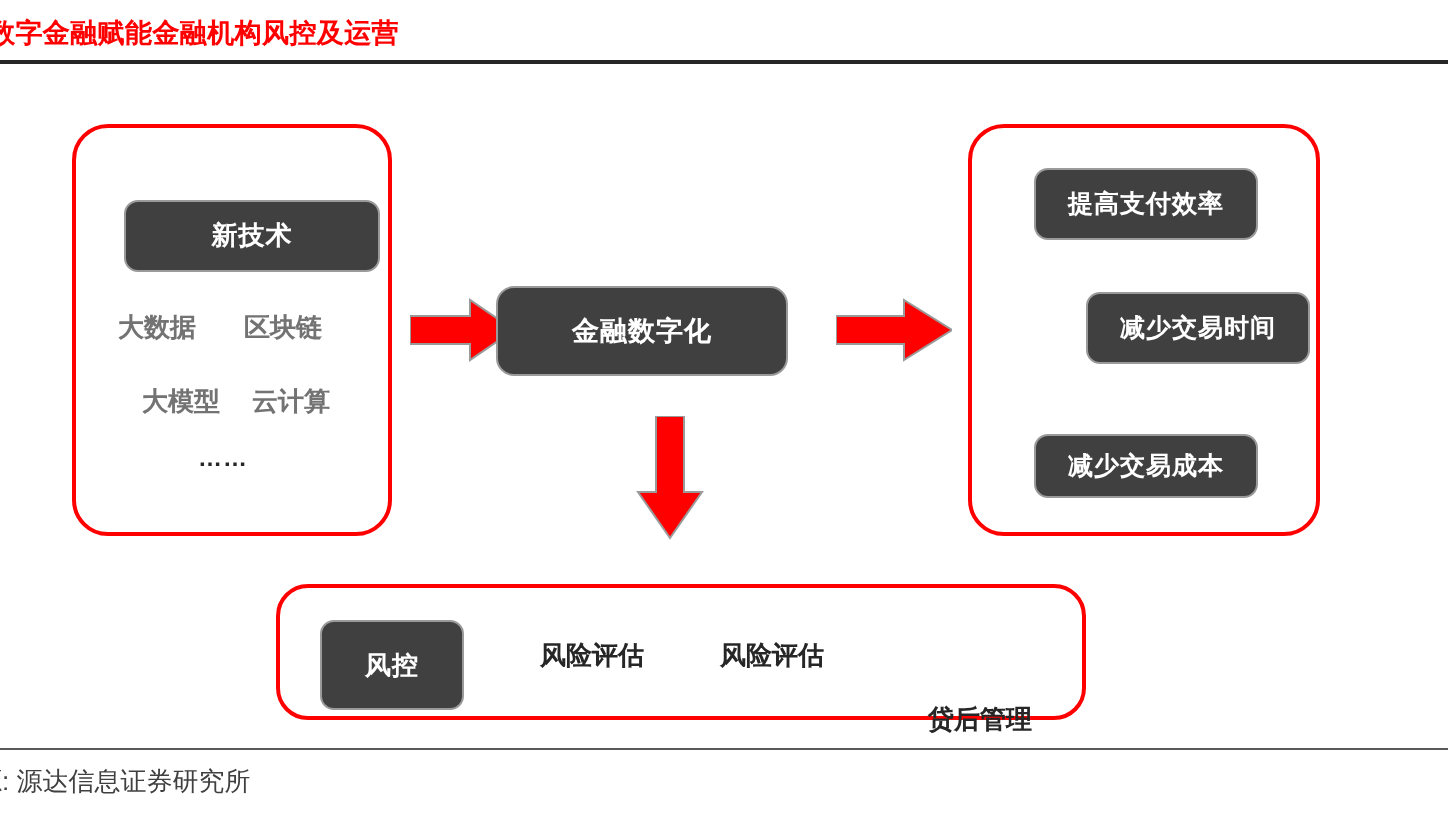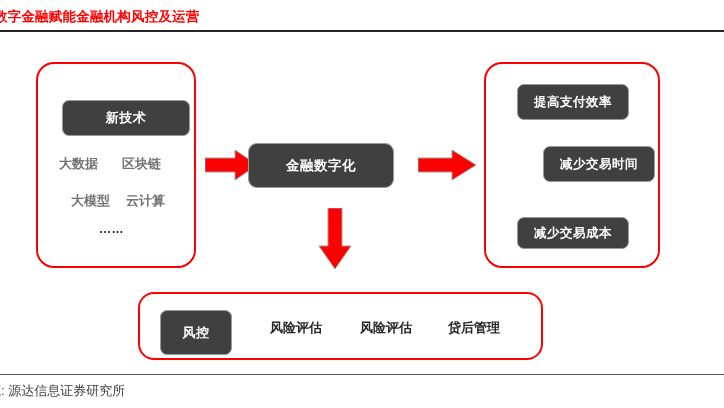--- a/index.html
+++ b/index.html
@@ -125,21 +125,21 @@
   .risk-item {
     position: absolute;
     font-size: 13px;
     font-weight: 700;
     color: #262626;
     white-space: nowrap;
     top: 319px;
   }
   #risk-assess  { left: 270px; }
   #risk-credit  { left: 360px; }
-  #risk-postloan{ left: 448px; }
+  #risk-postloan{ left: 464px; margin-top: 32px; }
 
   
   .arrow { position: absolute; }
   #arrow-left-center  { left: 205px; top: 149px; width: 52px; height: 32px; }
   #arrow-center-right { left: 418px; top: 149px; width: 58px; height: 32px; }
   #arrow-down         { left: 318px; top: 208px; width: 34px; height: 62px; }
   .arrow svg { display: block; width: 100%; height: 100%; }
 </style>
 </head>
 <body>

